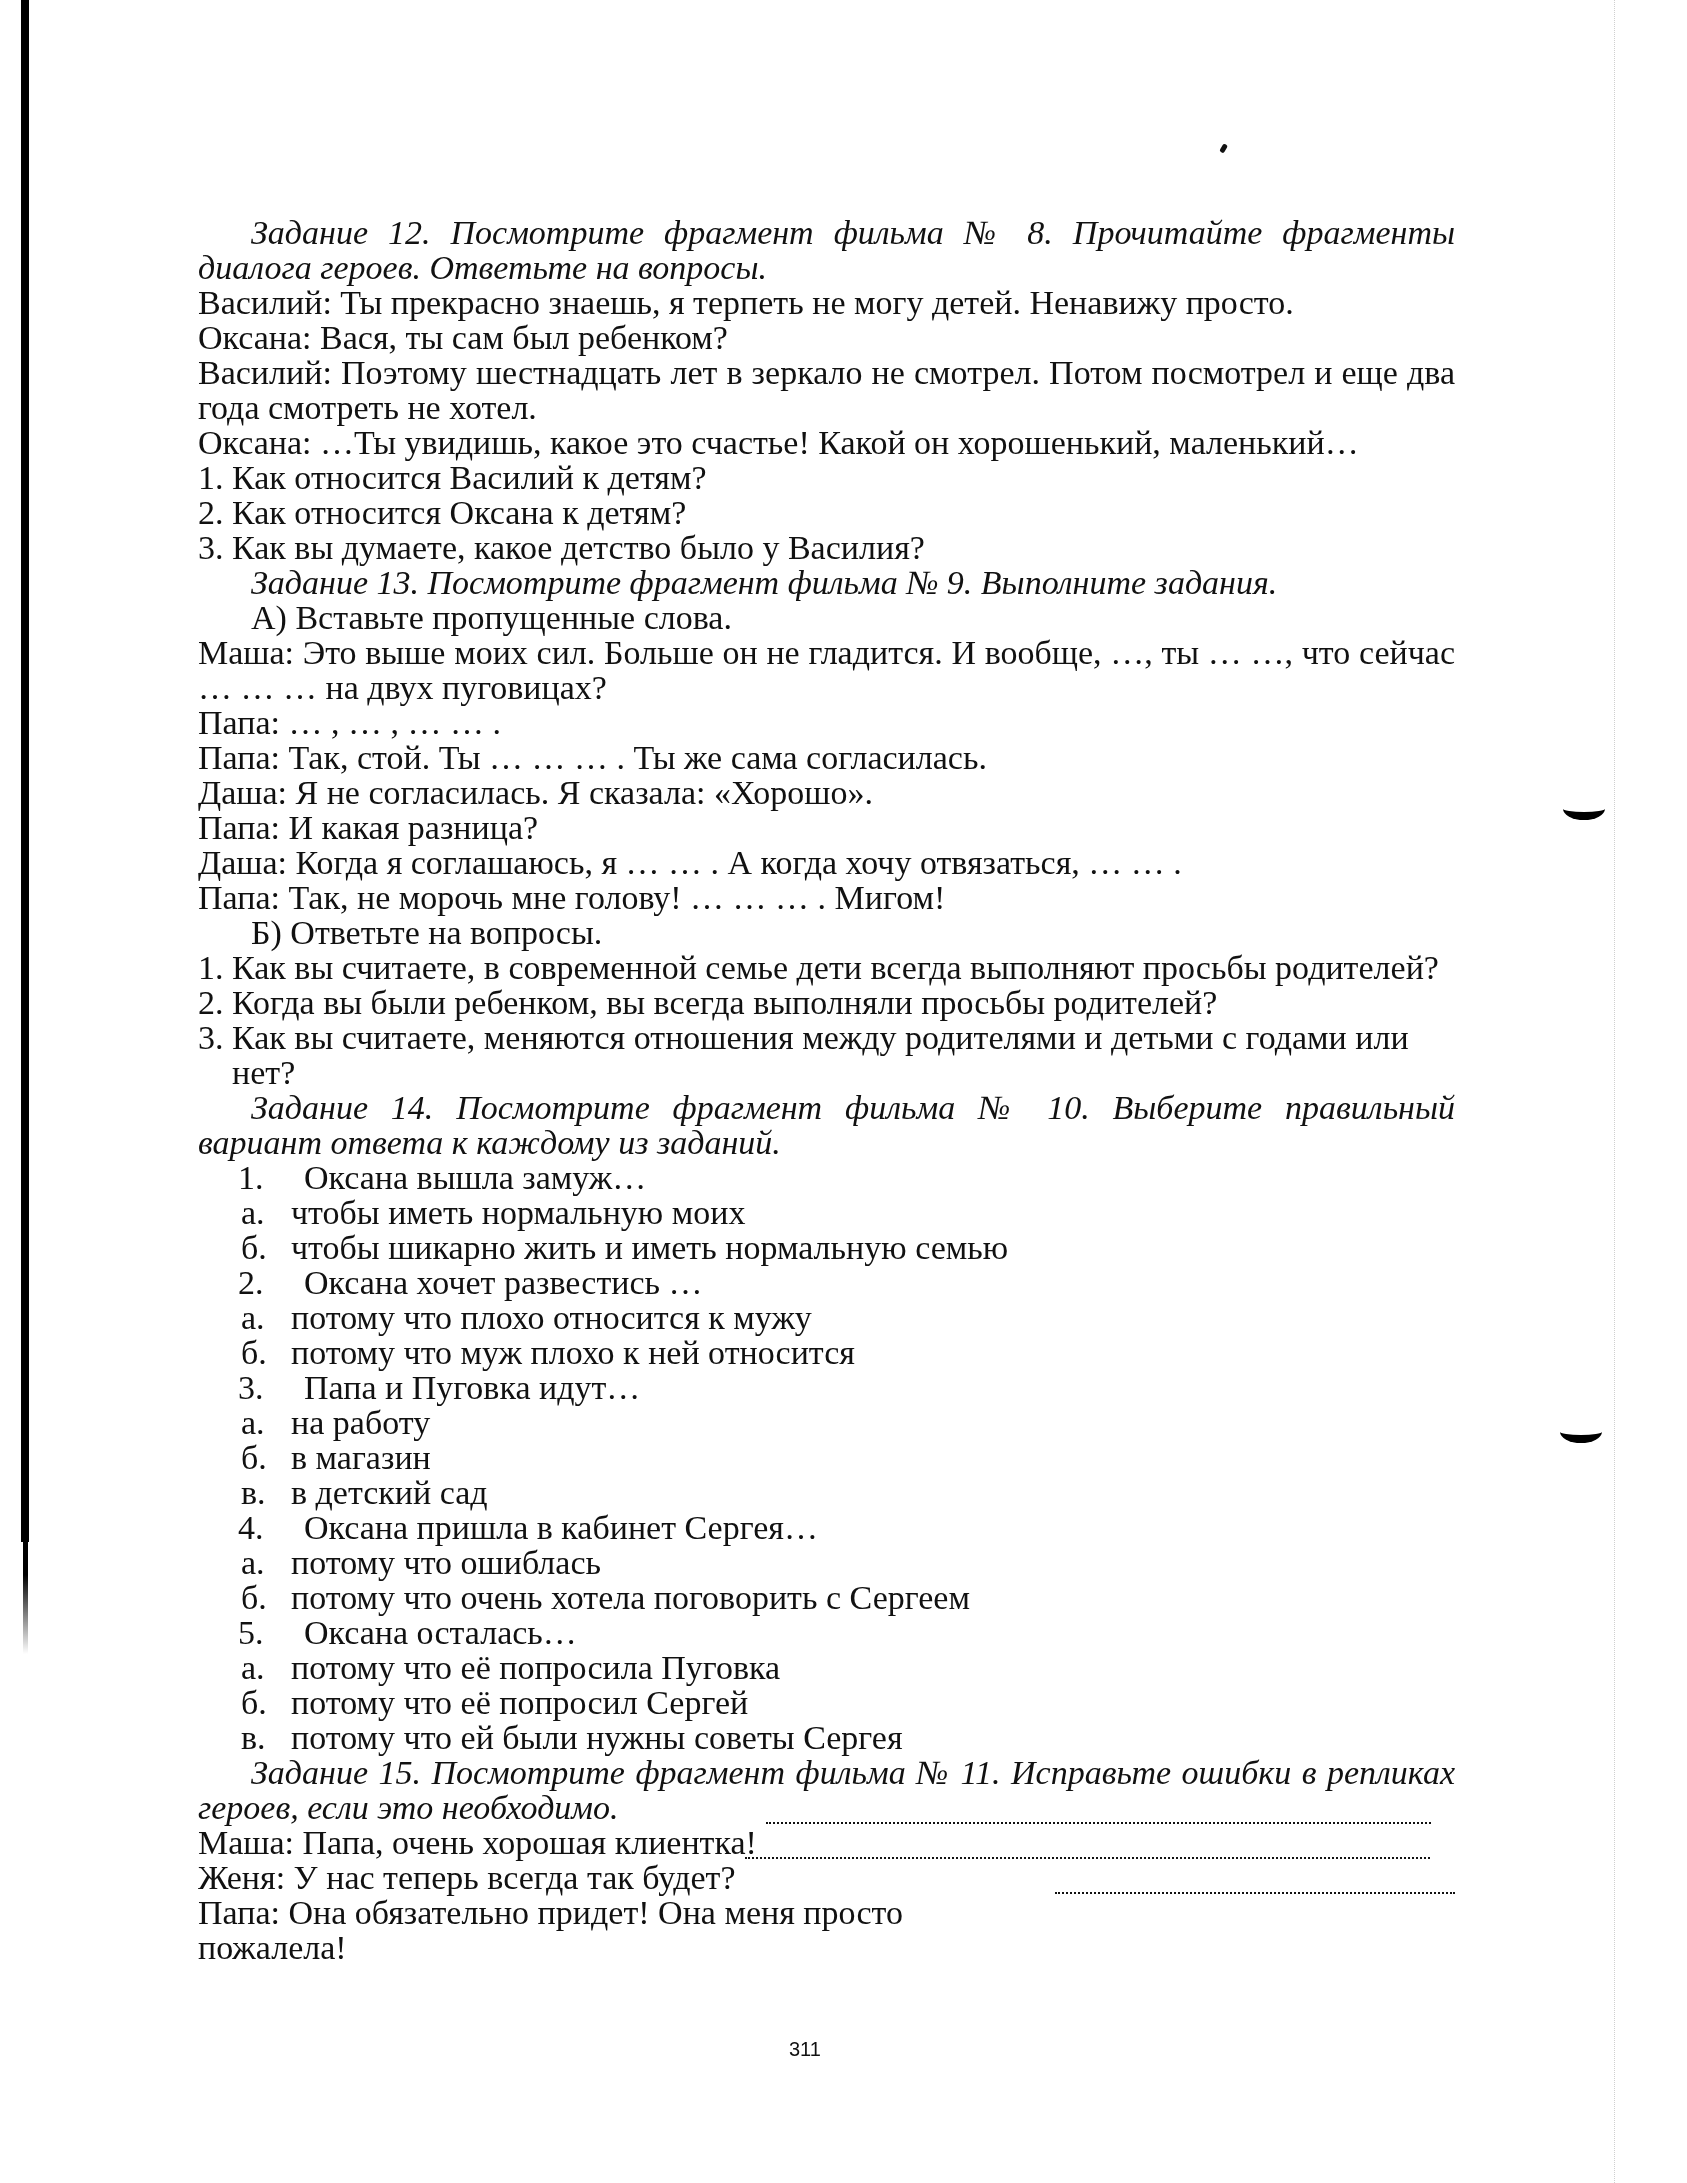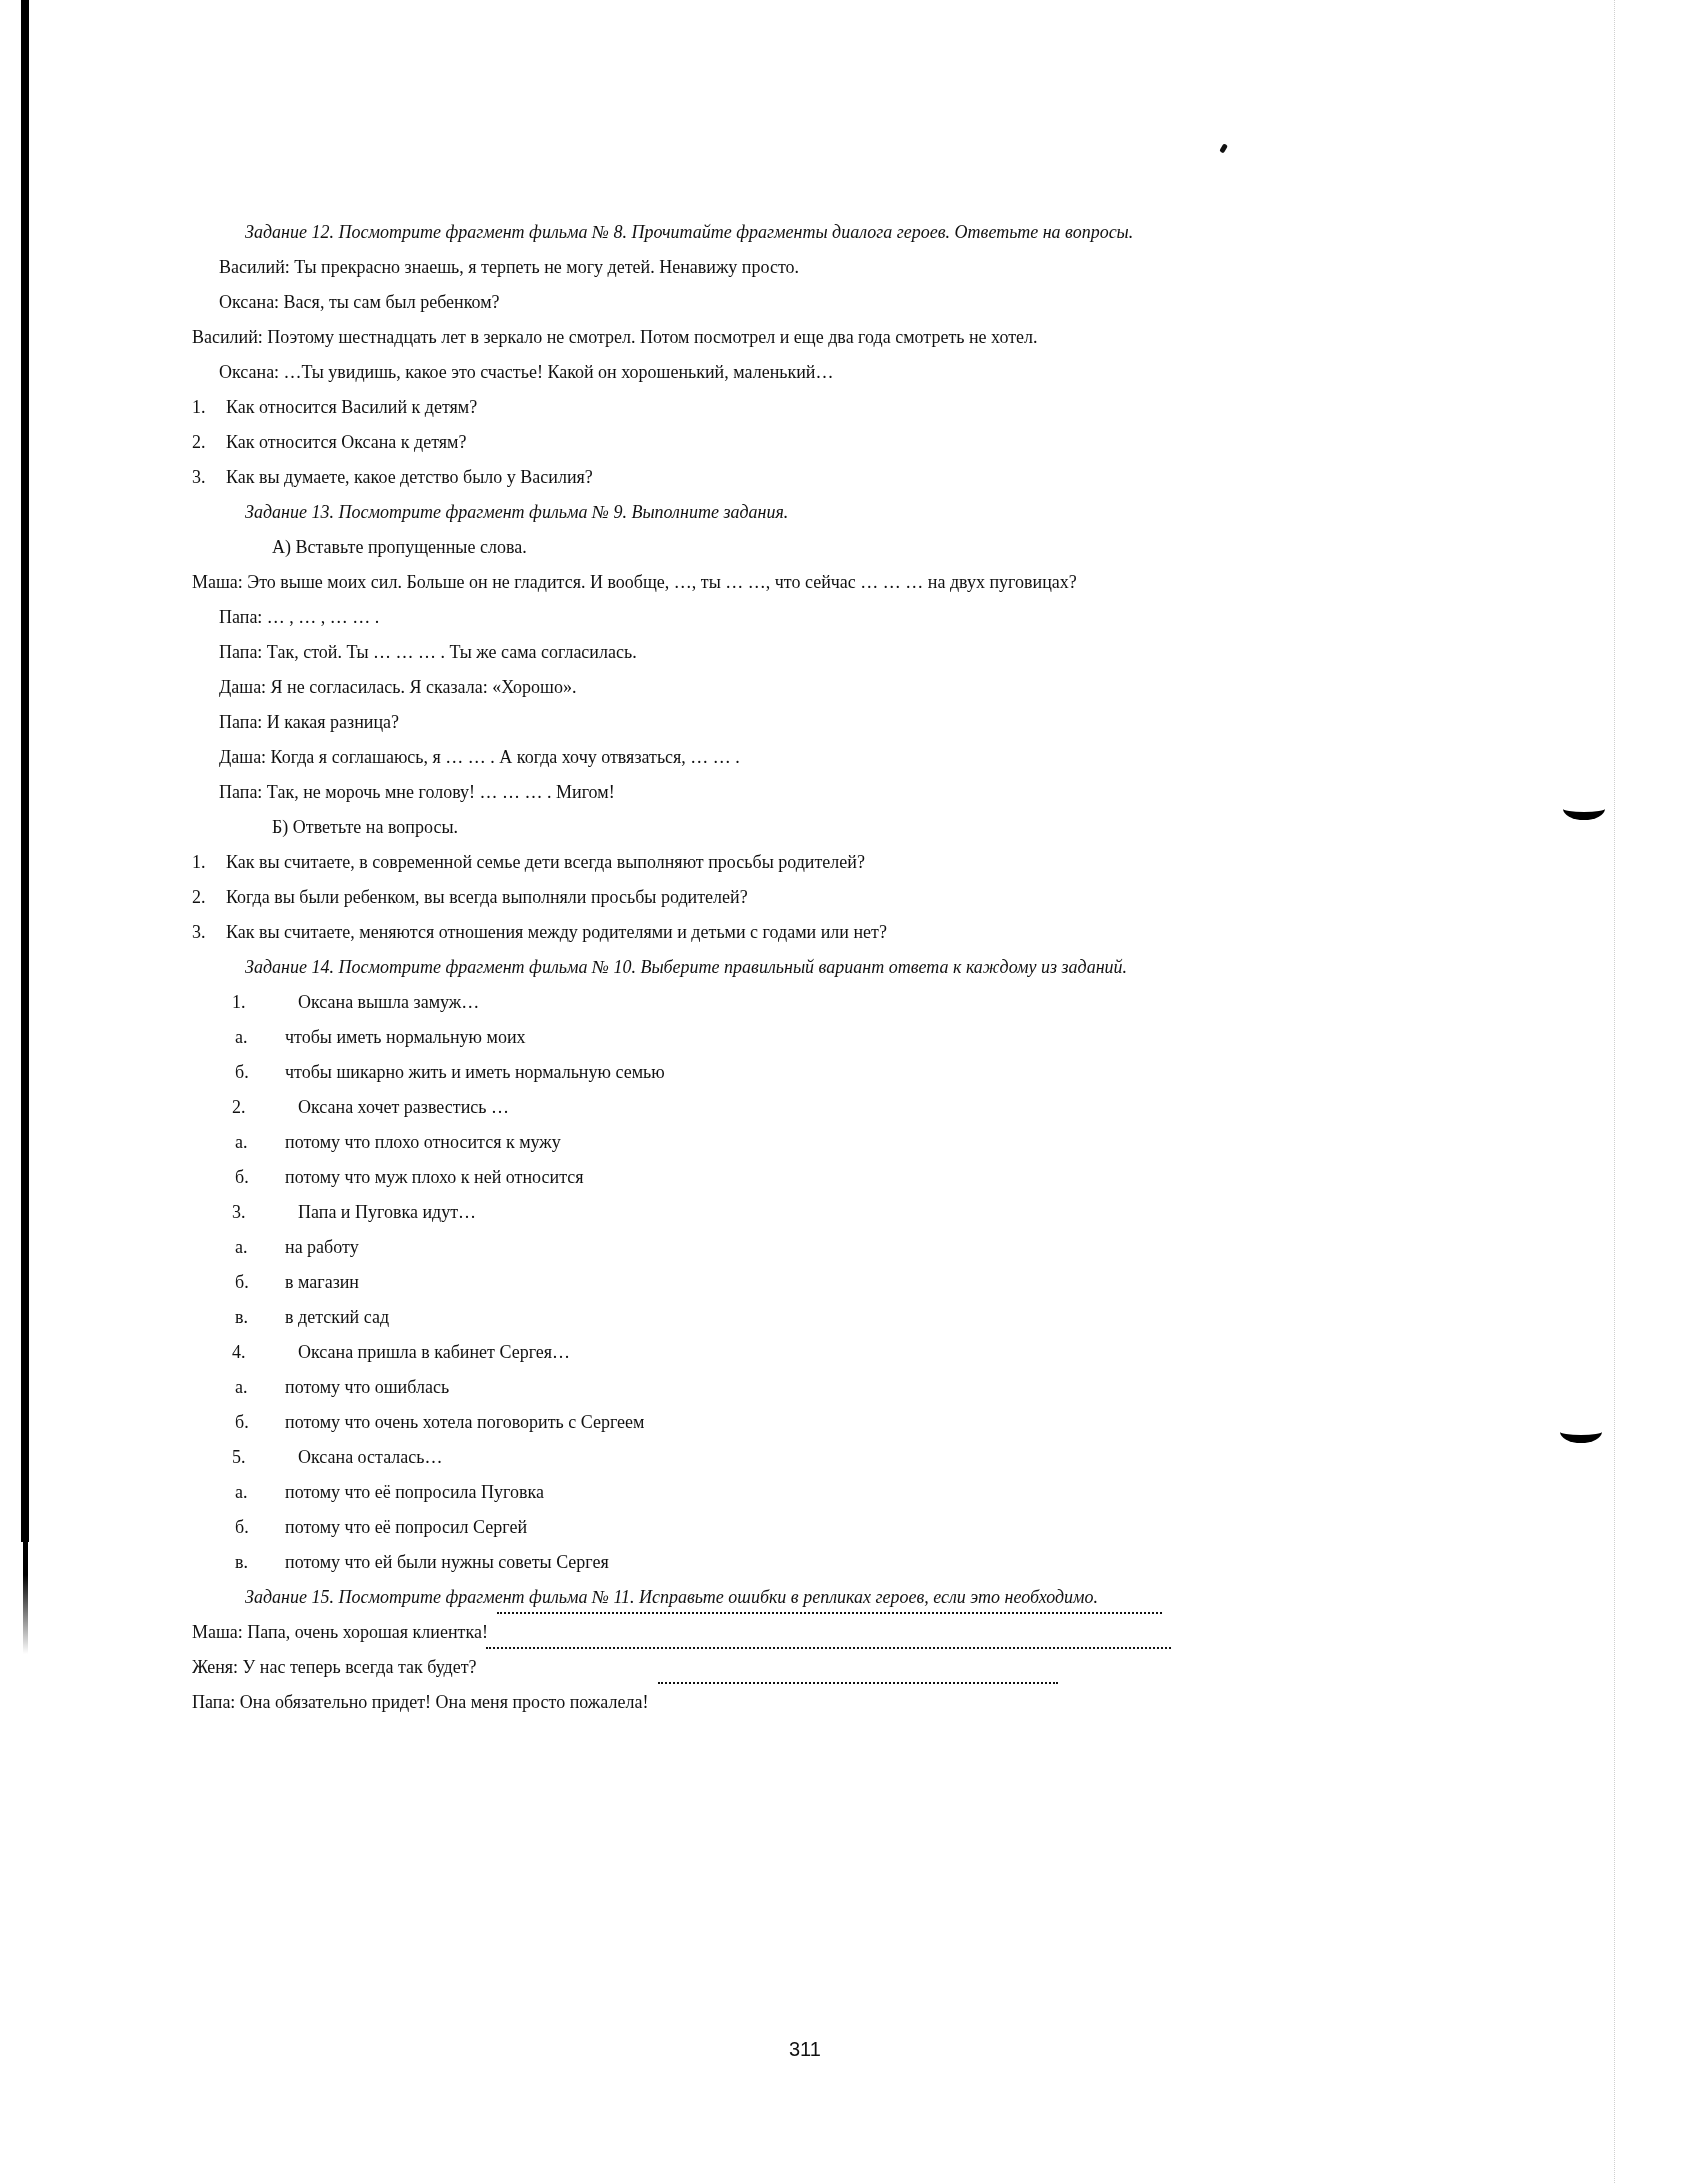--- a/index.html
+++ b/index.html
@@ -24,24 +24,24 @@
     position: absolute; width: 42px; height: 14.6px;
     border-bottom: 8px solid #000; border-radius: 0 0 50% 50%;
   }
   .punch-mark.one { left: 1563px; top: 797px; }
   .punch-mark.two { left: 1560px; top: 1420px; }
   .dotted-rule {
     position: absolute; left: 1614px; top: 0; width: 0; height: 2183px;
     border-left: 1.3px dotted #cfcfcf;
   }
   .page {
-    position: absolute; left: 192px; top: 215px; width: 1257px;
-    font-size: 18px; line-height: 35px;
-  }
-  .line { white-space: nowrap; margin-left: 27px; }
+    position: absolute; left: 198px; top: 215px; width: 1257px;
+    font-size: 34px; line-height: 35px;
+  }
+  .line { white-space: nowrap; }
   .ind { padding-left: 53px; }
   .task-head { font-style: italic; text-indent: 53px; text-align: justify; white-space: normal; }
   .num-item { display: flex; }
   .num-item .n { width: 34px; flex: none; }
   .q-item { display: flex; padding-left: 40px; }
   .q-item .n { width: 66px; flex: none; }
   .opt-item { display: flex; padding-left: 43px; }
   .opt-item .n { width: 50px; flex: none; }
   .fill-line { display: flex; align-items: flex-start; }
   .fill-line .dots {

